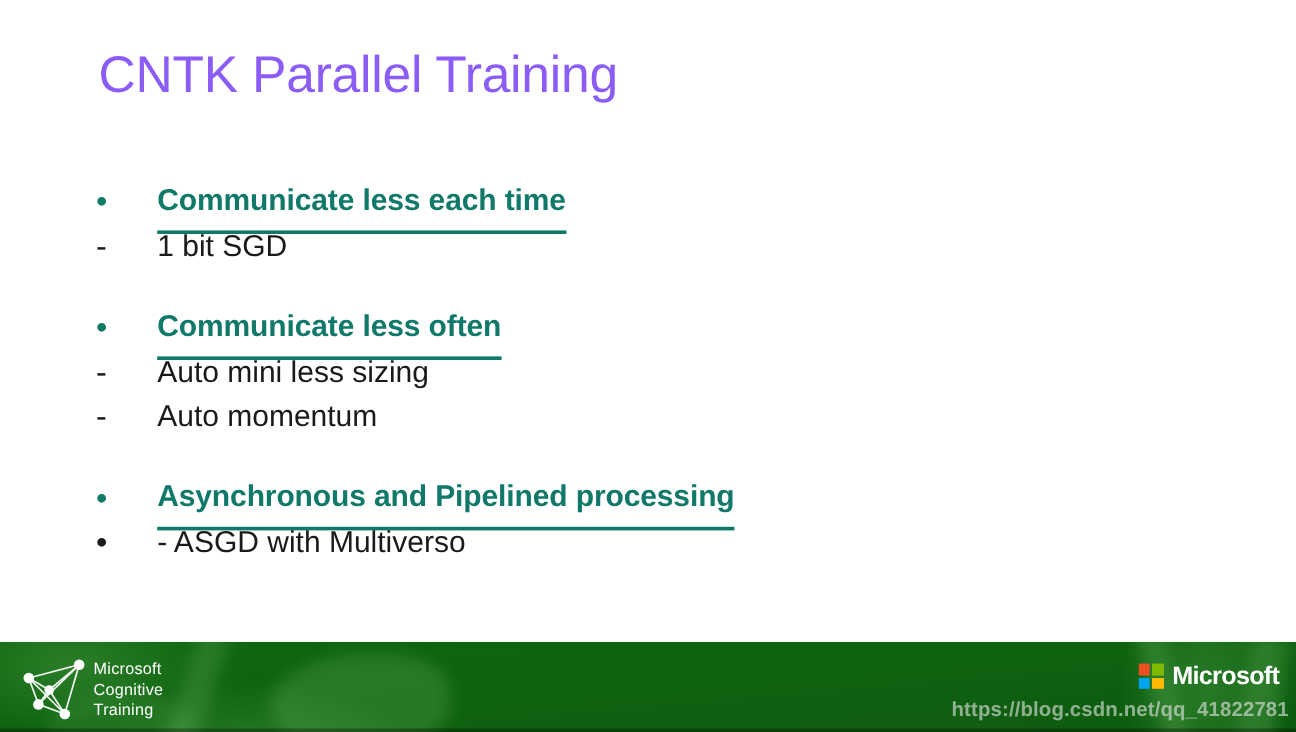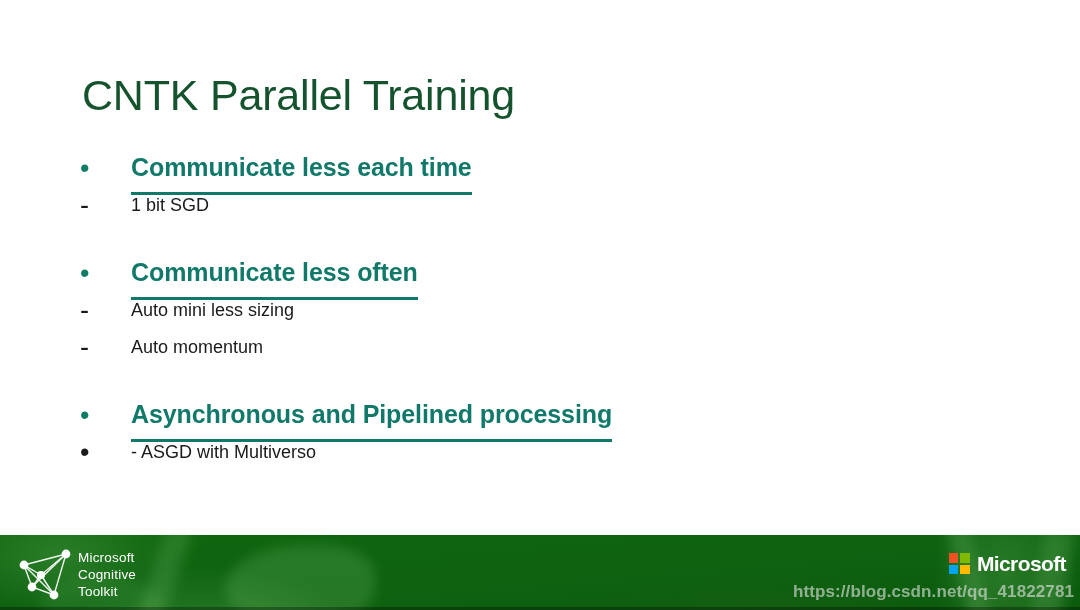--- a/index.html
+++ b/index.html
@@ -22,25 +22,24 @@
     background: #ffffff;
   }
 
   
   .slide-title {
     position: absolute;
     left: 82px;
     top: 40px;
     font-size: 43px;
     line-height: 1.1;
-    color: #14532d;
+    color: #8b5cf6;
     font-weight: 400;
     letter-spacing: -0.2px;
     white-space: nowrap;
-    margin-top: 32px;
   }
 
   
   .body-area {
     position: absolute;
     left: 0;
     top: 150px;
     width: 1080px;
   }
 
@@ -75,21 +74,21 @@
   .marker.dash {
     color: #1a1a1a;
     font-size: 27px;
     letter-spacing: 0;
   }
 
   .row-text {
     position: absolute;
     left: 131px;
     top: 0;
-    font-size: 18px;
+    font-size: 25px;
     line-height: 37px;
     color: #1a1a1a;
     white-space: nowrap;
   }
 
   .row-text.head {
     color: #11796a;
     font-weight: bold;
     font-size: 25px;
     letter-spacing: -0.1px;
@@ -267,21 +266,21 @@
         <circle cx="10" cy="18" r="4.4"></circle>
         <circle cx="27" cy="28" r="4.0"></circle>
         <circle cx="18" cy="40" r="4.4"></circle>
         <circle cx="40" cy="48" r="4.4"></circle>
       </g>
     </svg>
 
     <div class="cntk-wordmark">
       <div>Microsoft</div>
       <div>Cognitive</div>
-      <div>Toolkit</div>
+      <div>Training</div>
     </div>
 
     <div class="ms-logo">
       <span class="ms-squares">
         <i class="ms-sq-r"></i>
         <i class="ms-sq-g"></i>
         <i class="ms-sq-b"></i>
         <i class="ms-sq-y"></i>
       </span>
       <span class="ms-name">Microsoft</span>

